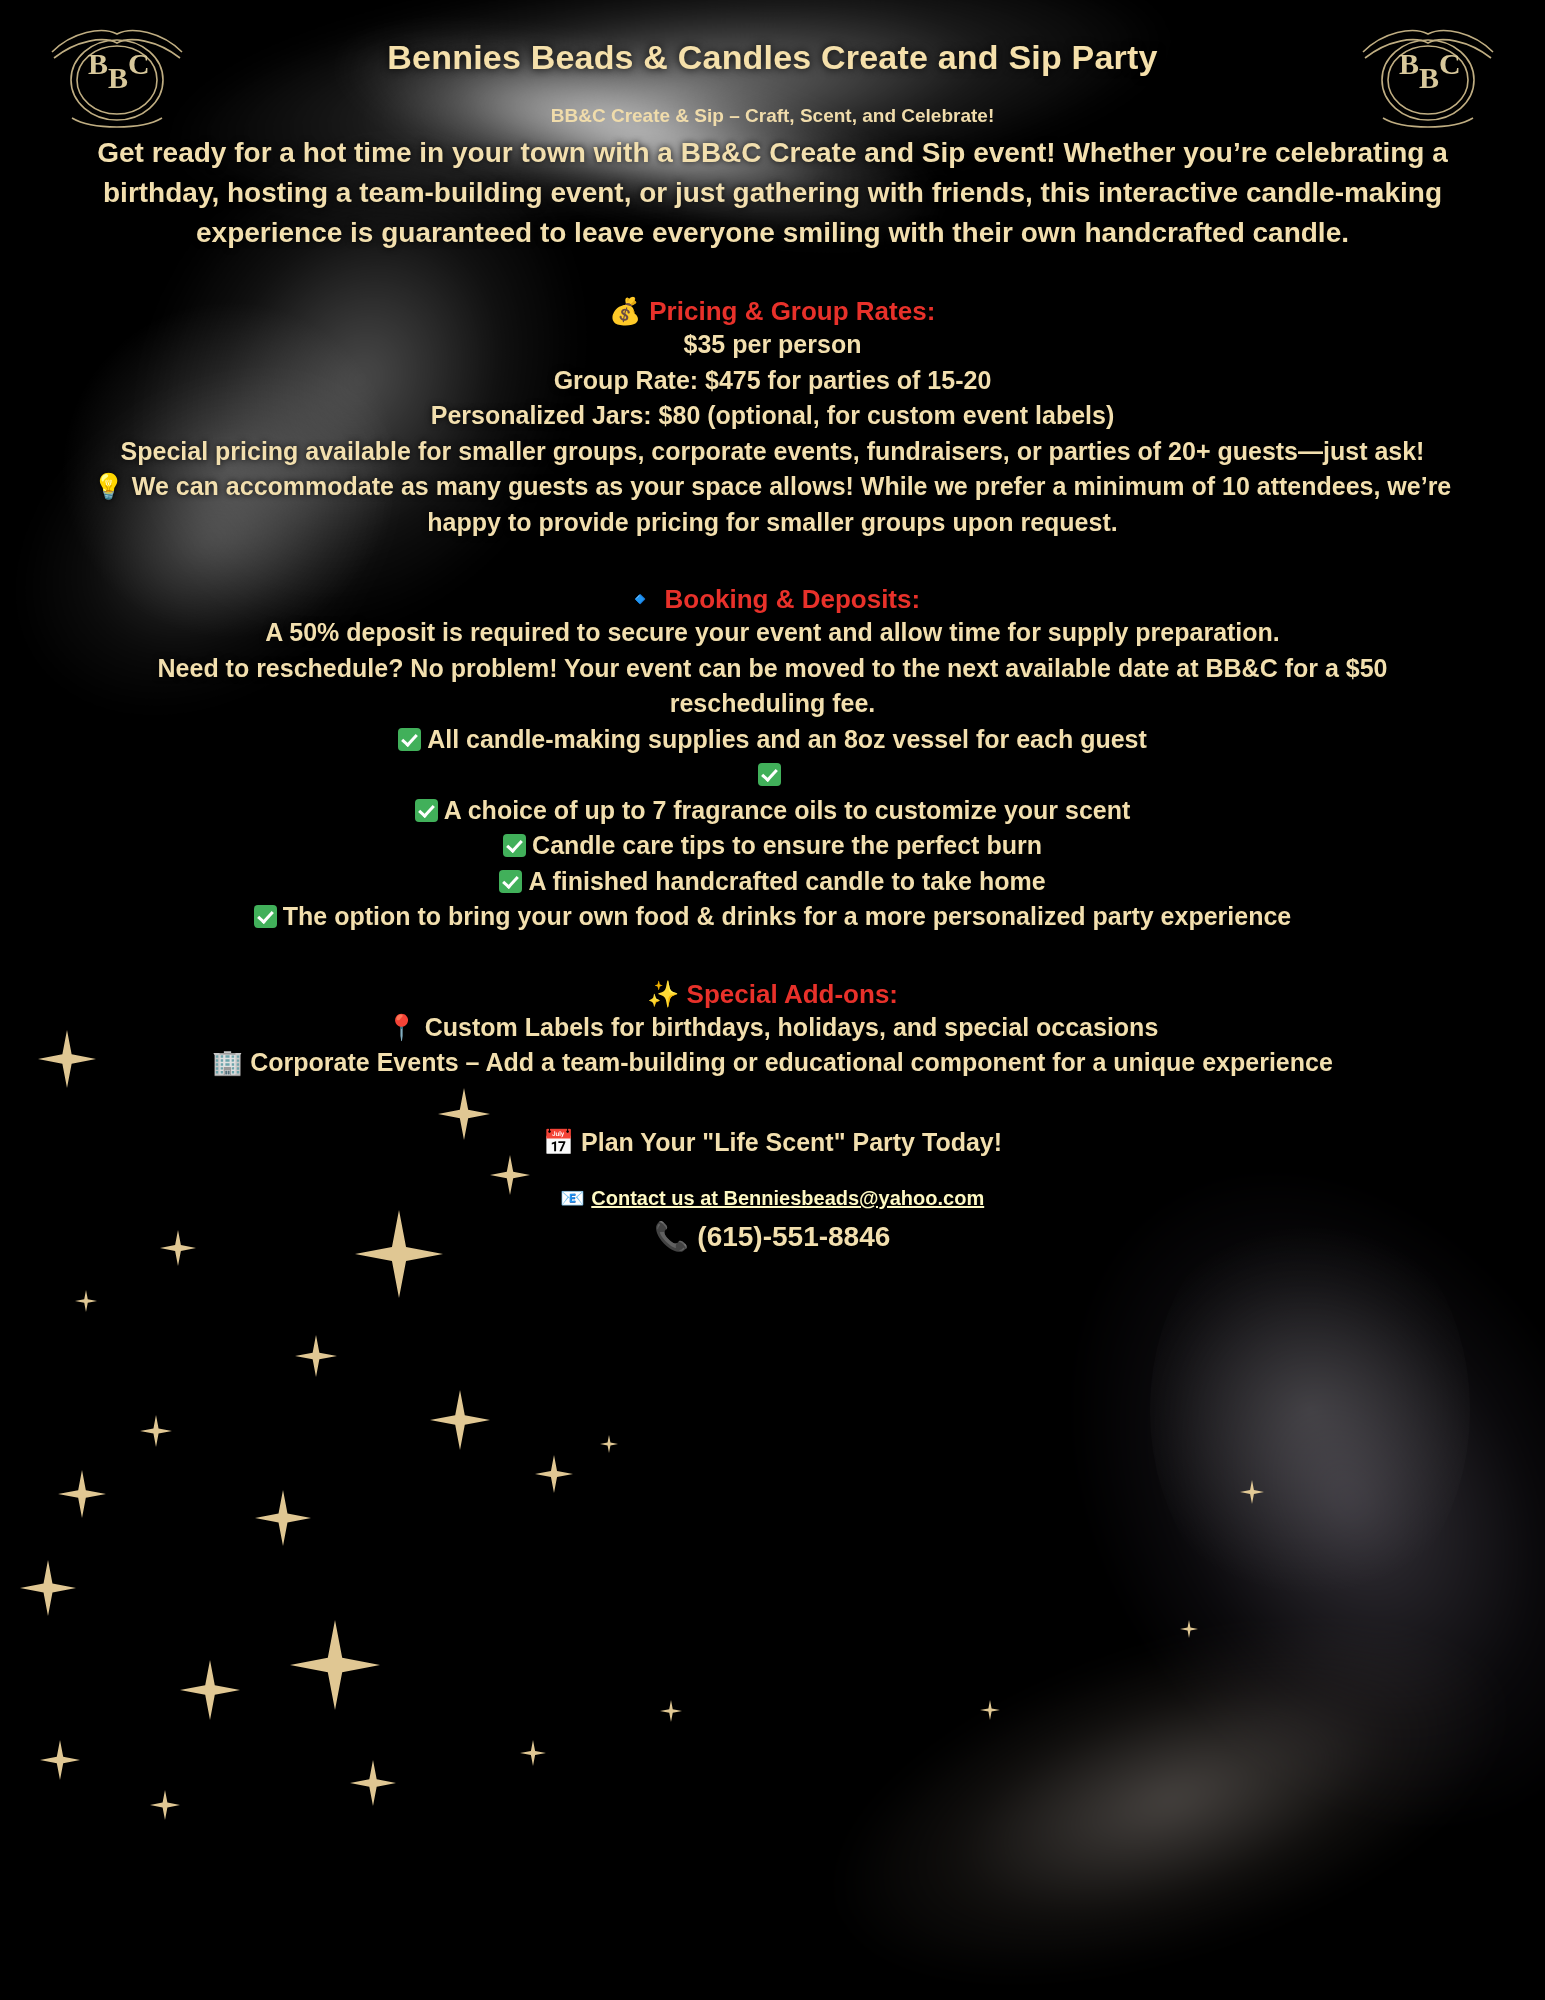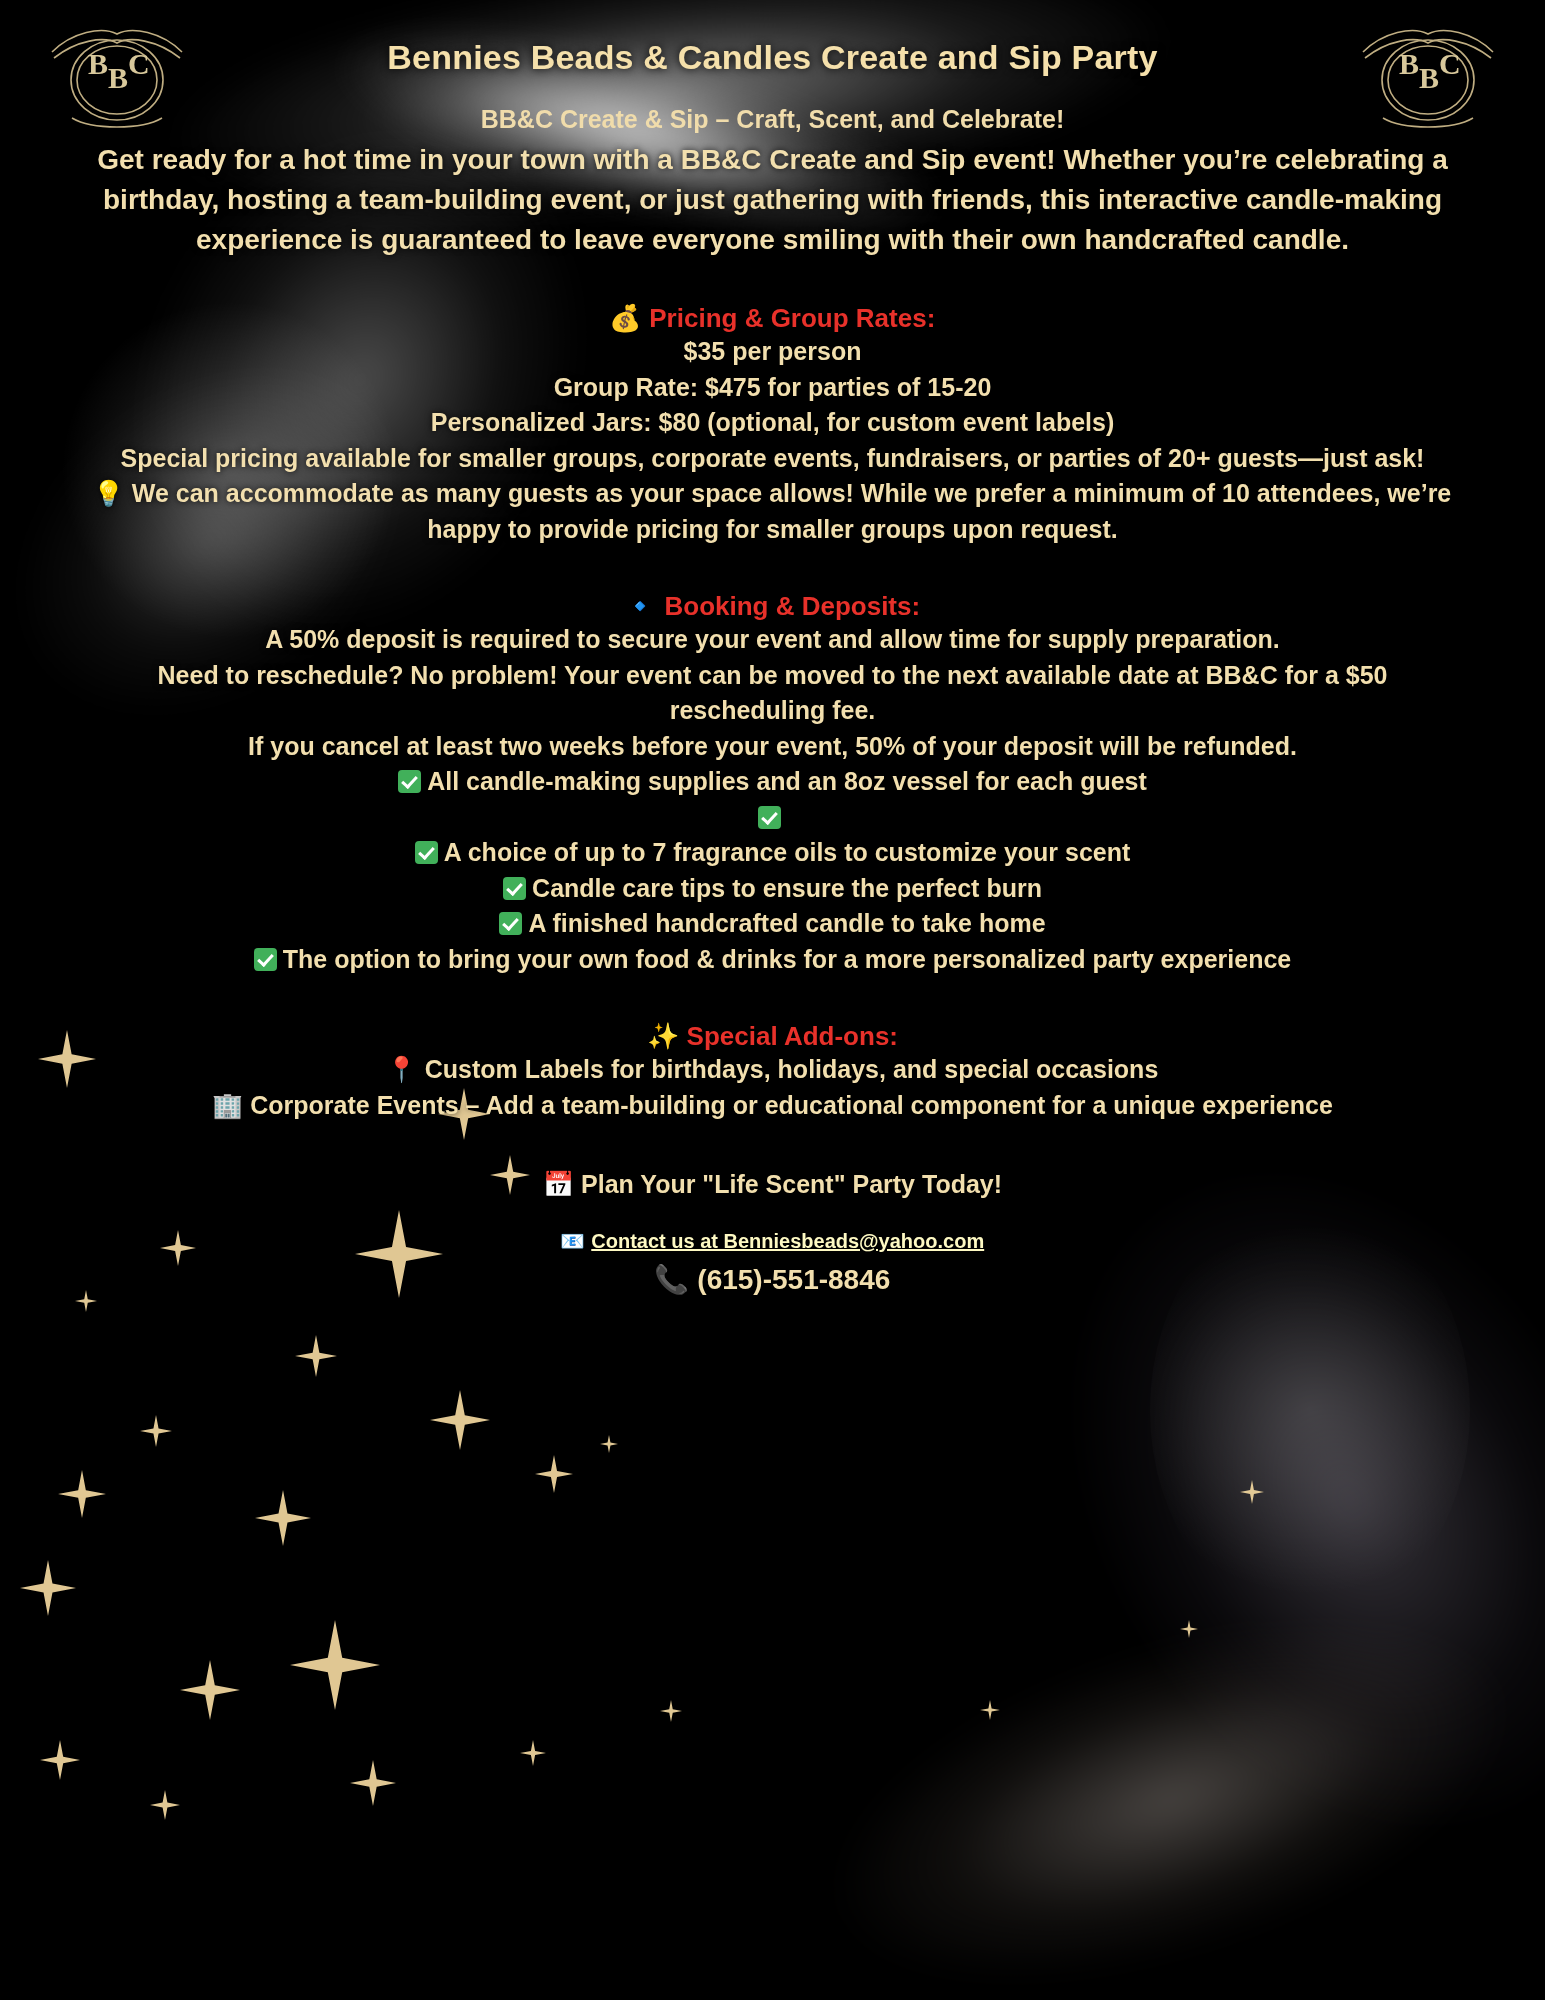--- a/index.html
+++ b/index.html
@@ -107,21 +107,21 @@
   }
   .title {
     font-size: 34px;
     font-weight: bold;
     color: #f5e0ab;
     letter-spacing: 0.2px;
     margin: 0 0 28px 0;
     text-shadow: 0 0 8px rgba(0,0,0,0.9);
   }
   .intro-head {
-    font-size: 25px;
+    font-size: 19px;
     font-weight: bold;
     color: #f0dcab;
     margin-bottom: 6px;
   }
   p.body, .body {
     font-size: 28px;
     font-weight: bold;
     line-height: 1.42;
     color: #f2dfae;
     margin: 0;
@@ -271,21 +271,20 @@
   </div>
 
   <div class="gap-lg"></div>
 
   <div class="section-head">
     <span class="emoji">🔹</span>
     <span>Booking &amp; Deposits:</span>
   </div>
   <div class="line">A 50% deposit is required to secure your event and allow time for supply preparation.</div>
   <div class="line">Need to reschedule? No problem! Your event can be moved to the next available date at BB&amp;C for a $50 rescheduling fee.</div>
-  <div class="line">If you cancel at least two weeks before your event, 50% of your deposit will be refunded.</div>
 
   <div class="line">
     <span class="check"></span><span>All candle-making supplies and an 8oz vessel for each guest</span>
   </div>
   <div class="line">
     <span class="check"></span>
   </div>
   <div class="line">
     <span class="check"></span><span>A choice of up to 7 fragrance oils to customize your scent</span>
   </div>

